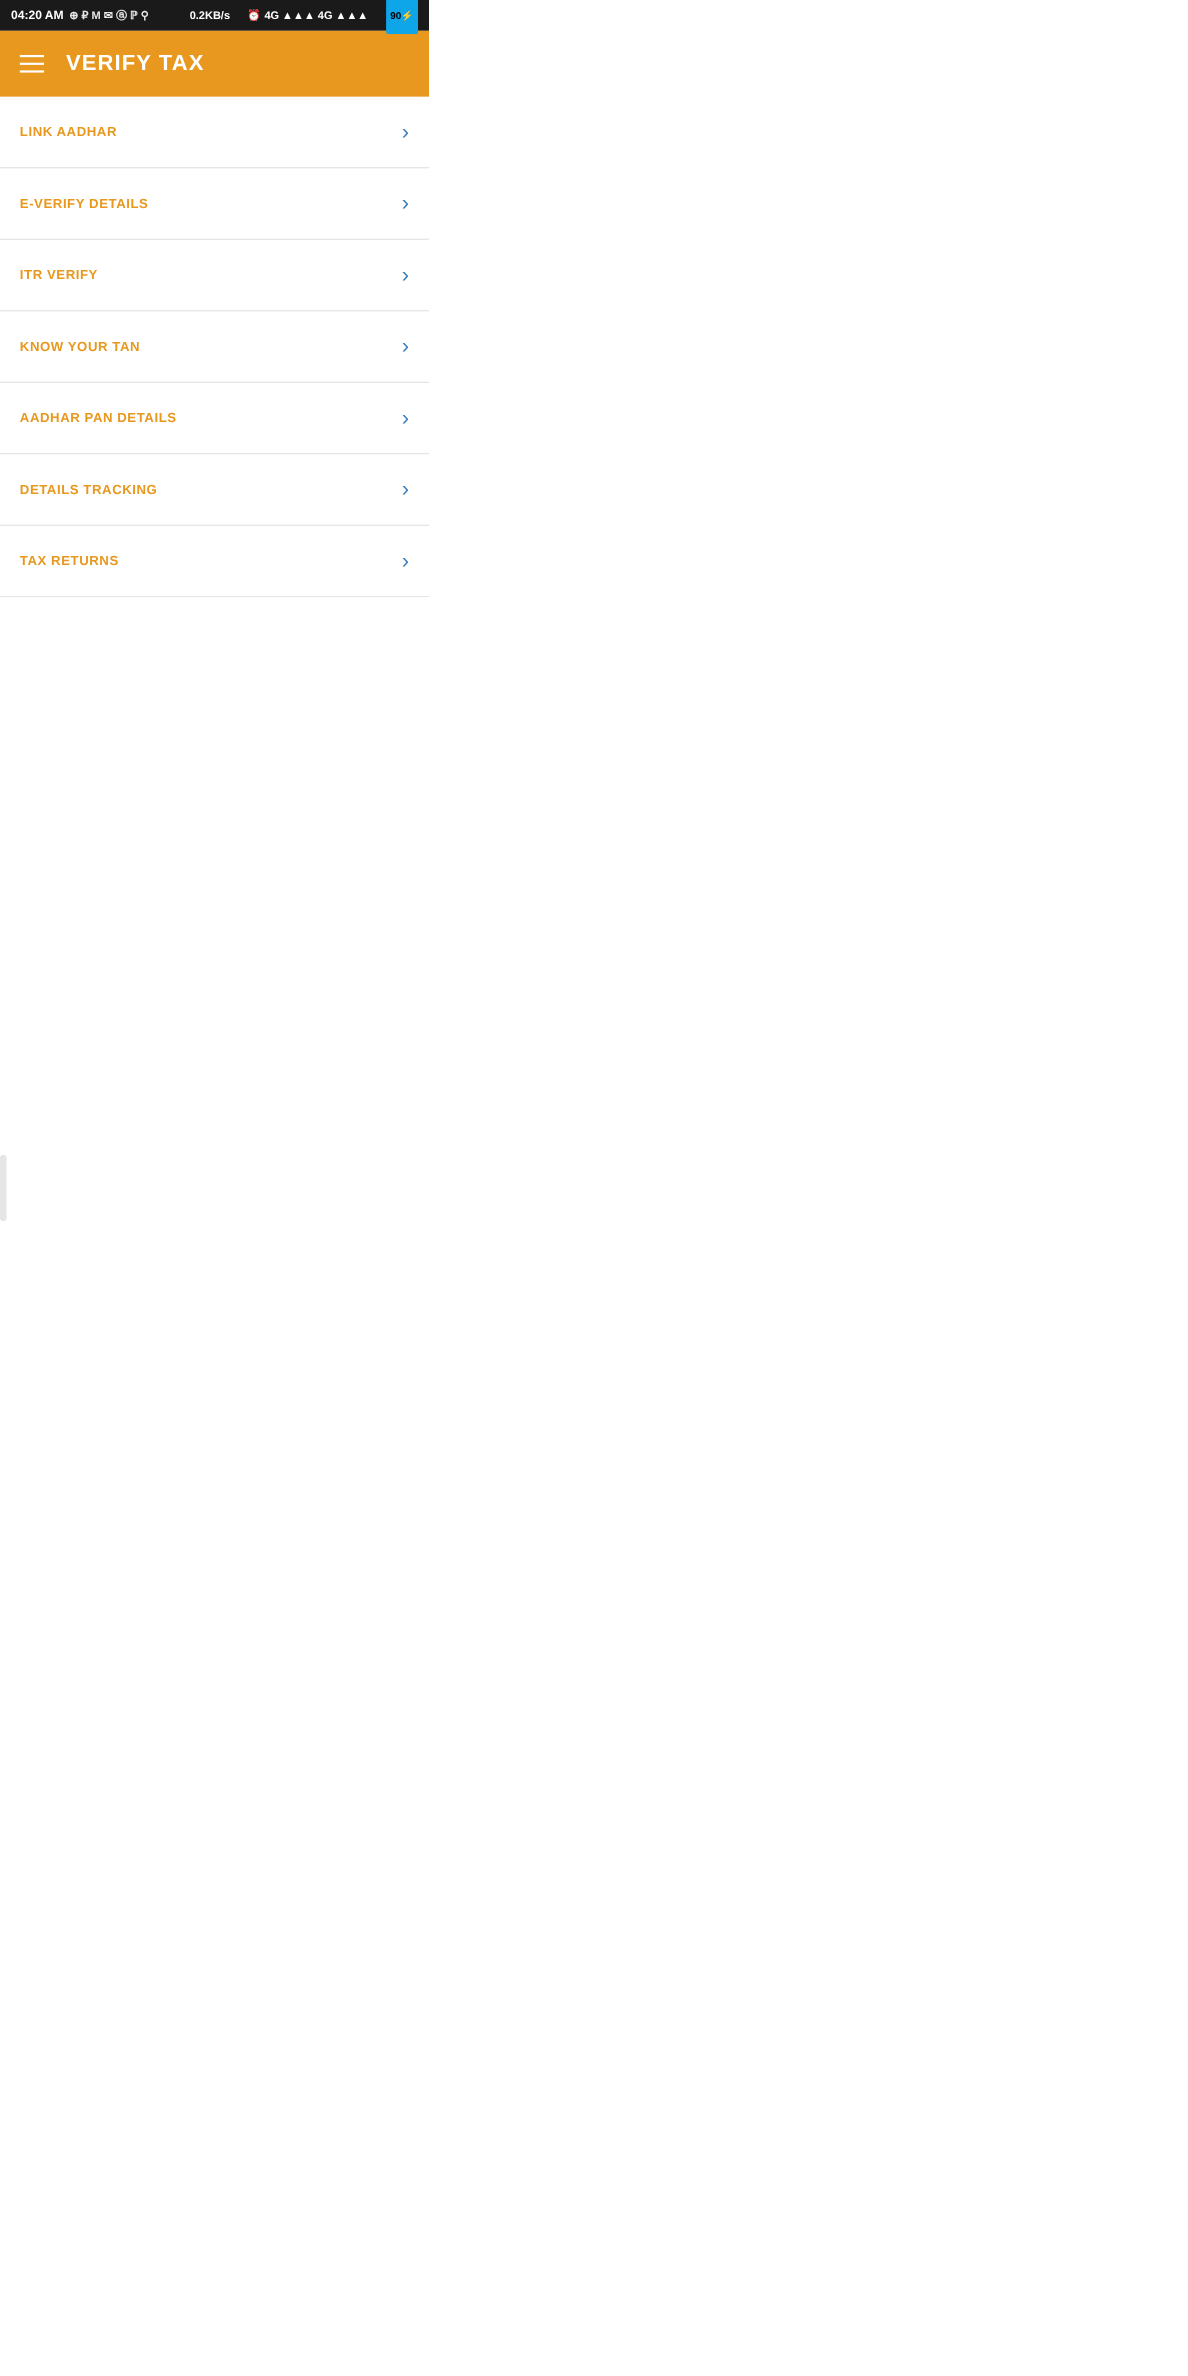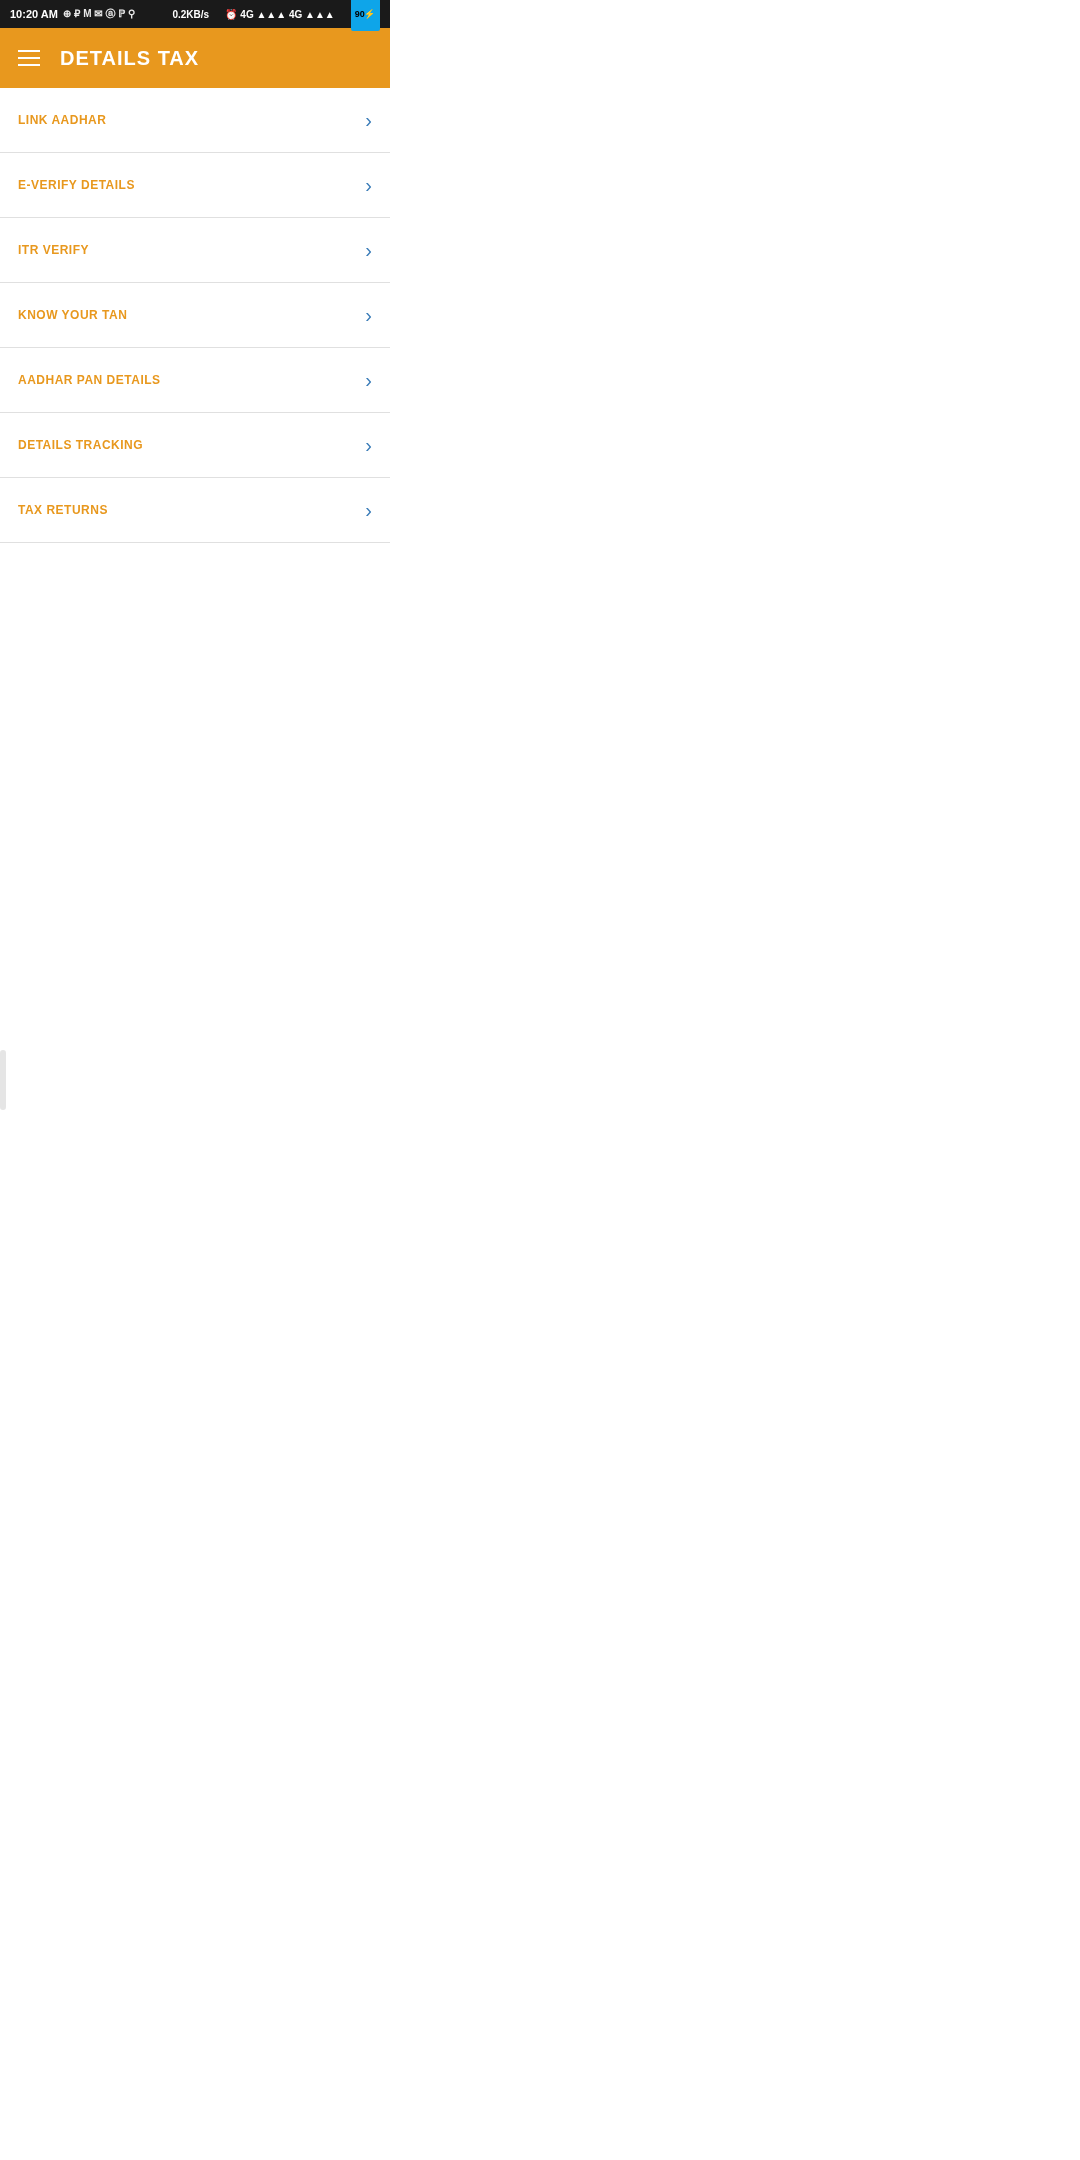--- a/index.html
+++ b/index.html
@@ -130,40 +130,40 @@
       background: #cccccc;
       border-radius: 3px;
       opacity: 0.5;
     }
   </style>
 </head>
 <body>
 
 <div class="status-bar">
   <div class="status-left">
-    <span>10:20 AM</span>
+    <span>04:20 AM</span>
     <span style="font-size:10px; opacity:0.9;">⊕ ₽ M ✉ ⓐ ℙ ⚲</span>
   </div>
   <div class="status-right">
     <span>0.2KB/s</span>
     <span>⏰ 4G ▲▲▲ 4G ▲▲▲</span>
     <span class="battery-icon">
       <span>90</span>
       <span>⚡</span>
     </span>
   </div>
 </div>
 
 <header class="app-header">
   <div class="hamburger-icon">
     <span></span>
     <span></span>
     <span></span>
   </div>
-  <span class="header-title">DETAILS TAX</span>
+  <span class="header-title">VERIFY TAX</span>
 </header>
 
 <ul class="menu-list">
   <li class="menu-item">
     <span class="menu-item-label">LINK AADHAR</span>
     <span class="chevron-icon">›</span>
   </li>
   <li class="menu-item">
     <span class="menu-item-label">E-VERIFY DETAILS</span>
     <span class="chevron-icon">›</span>

